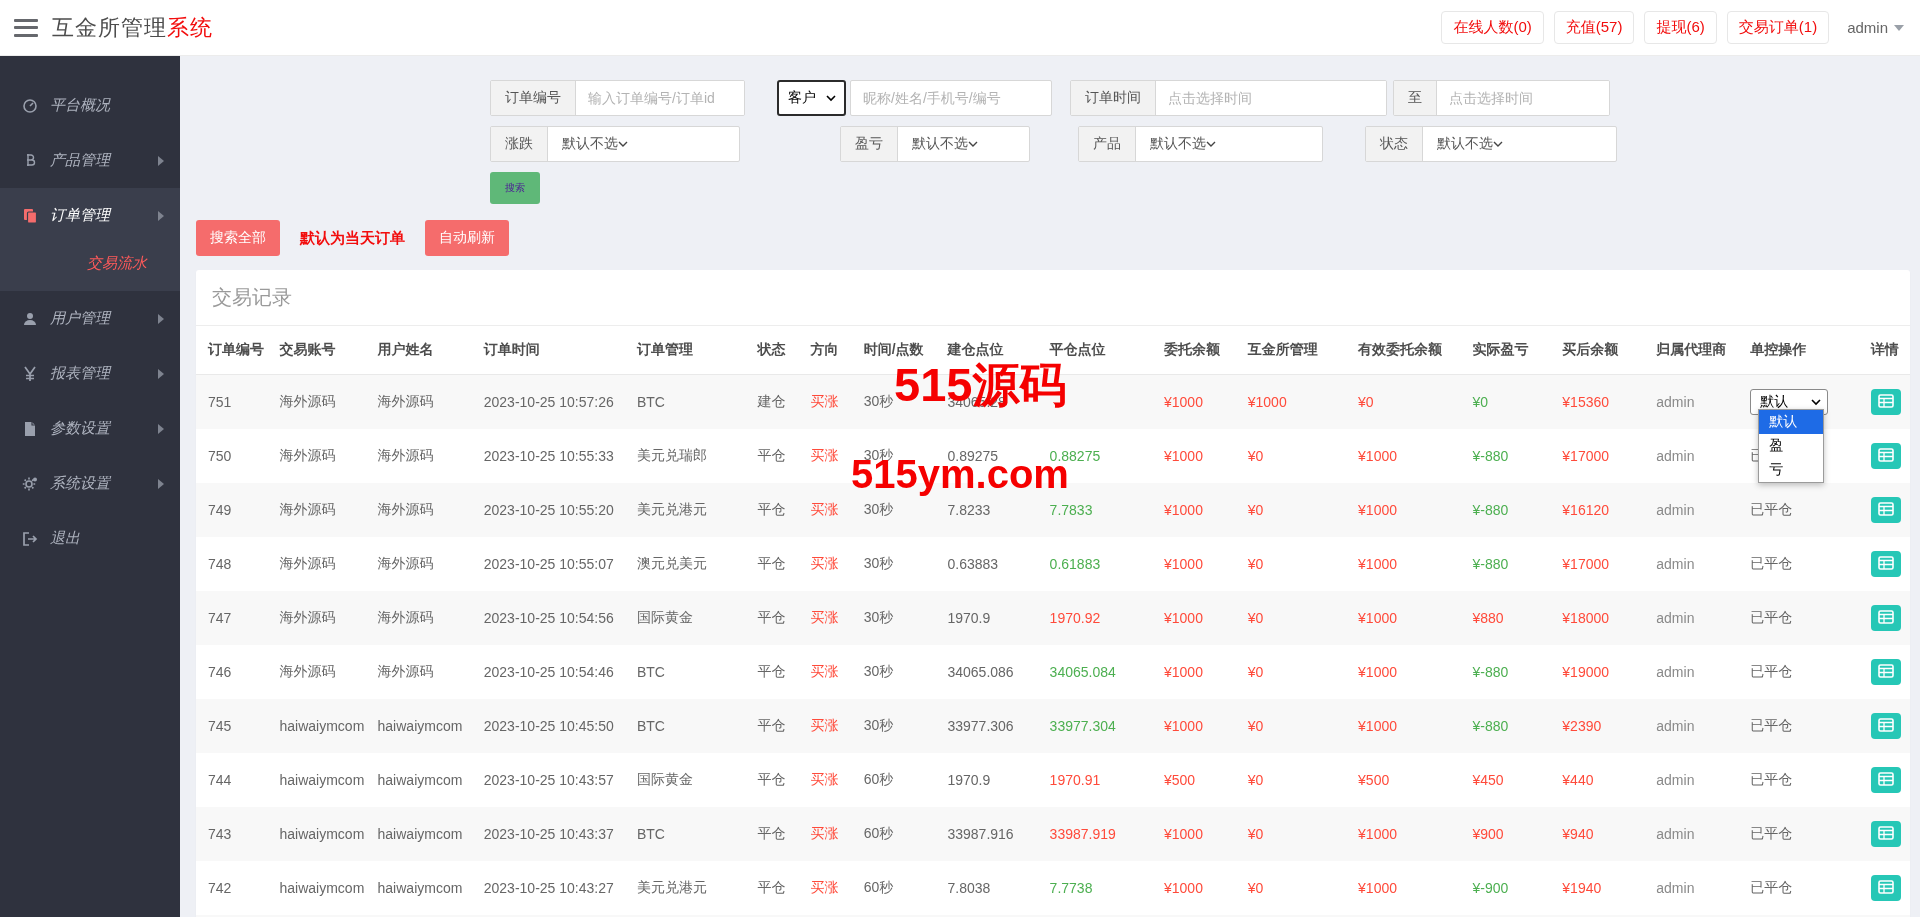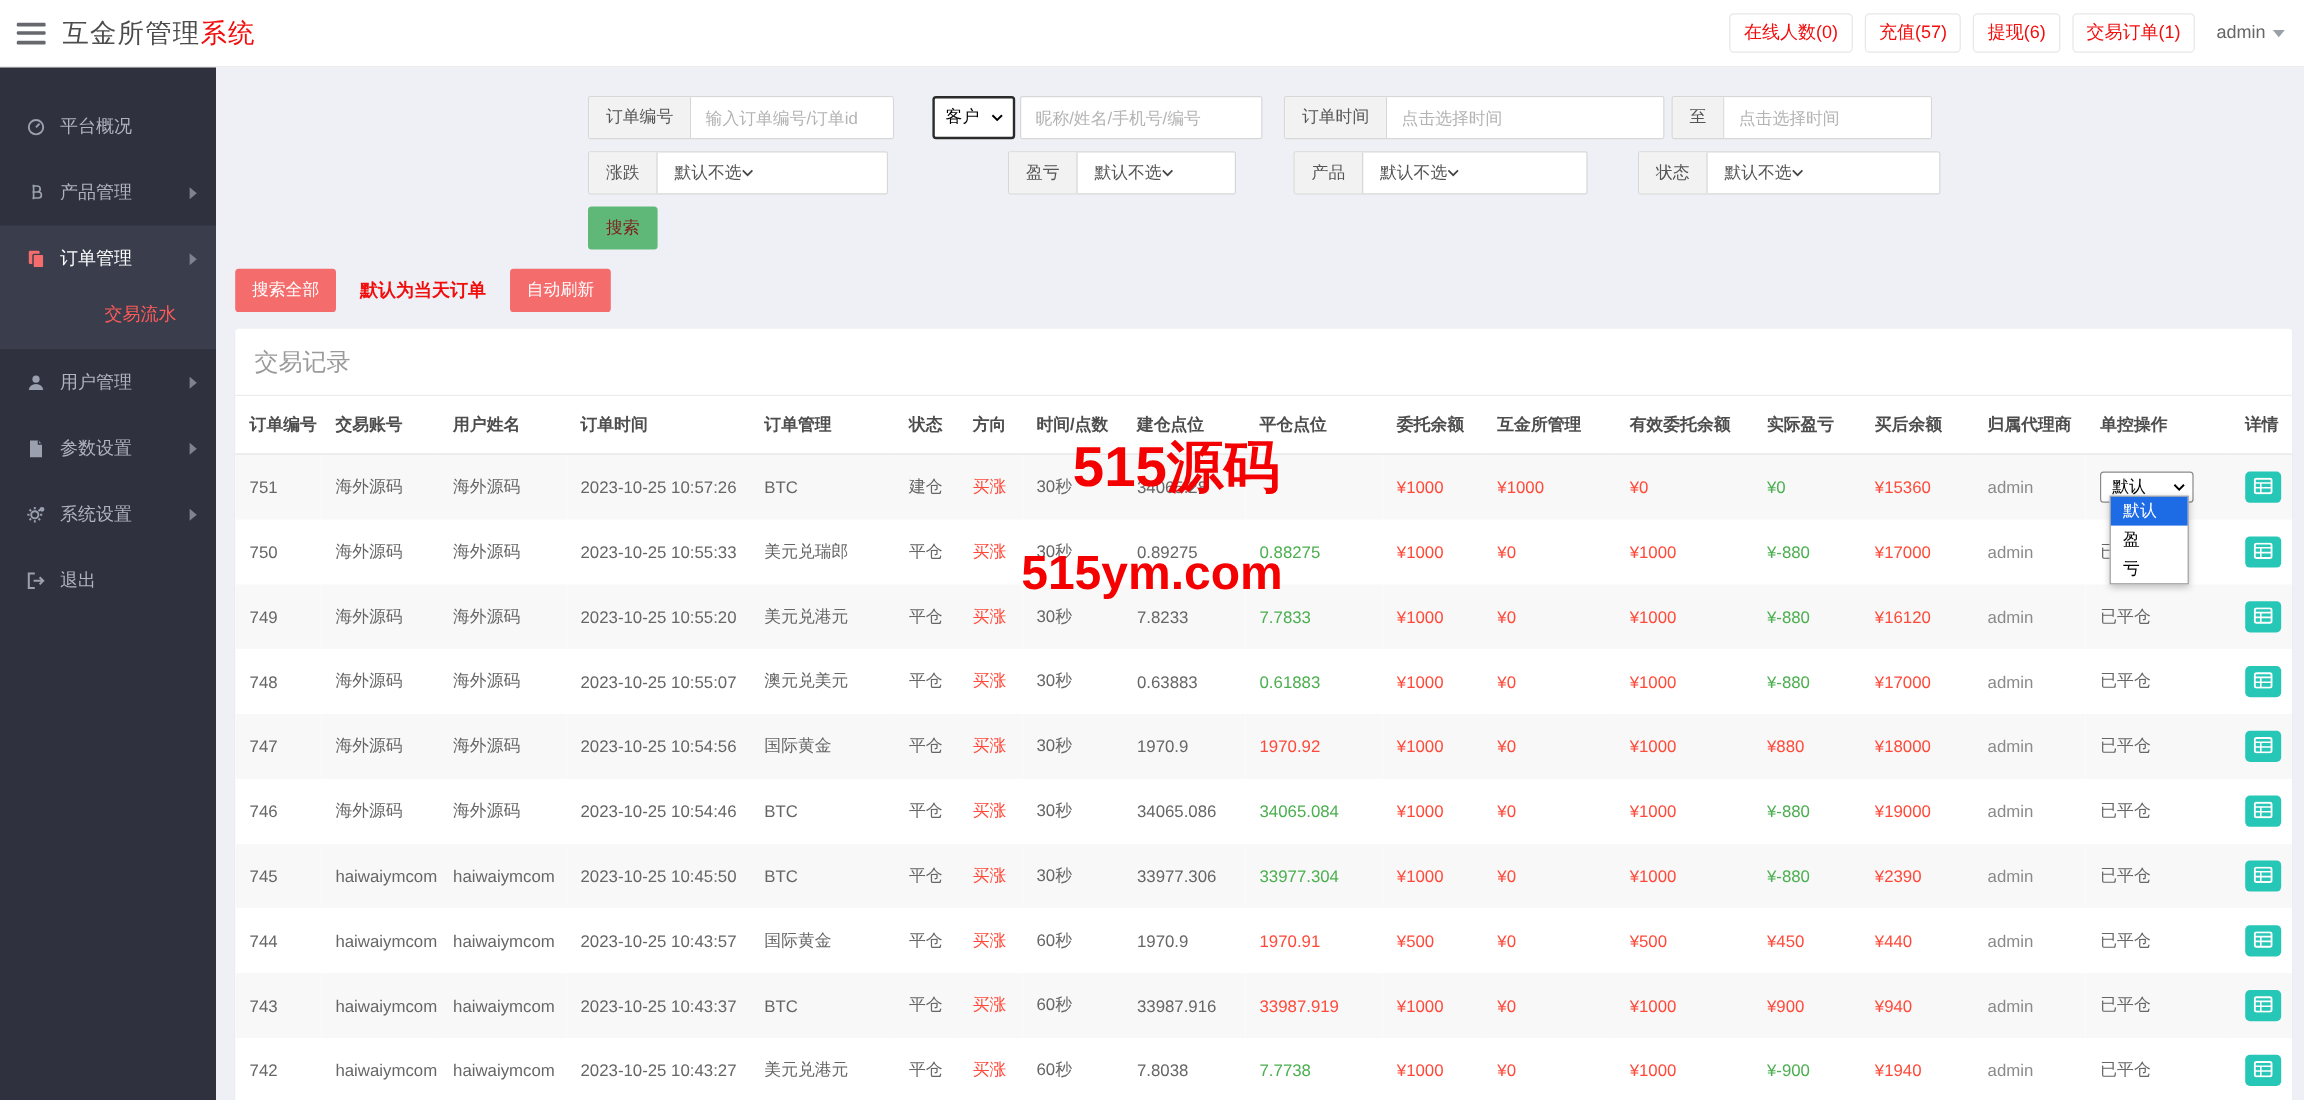--- a/index.html
+++ b/index.html
@@ -12,21 +12,21 @@
   .burger span { display:block; height:3px; background:#66686d; border-radius:1px; }
   .brand { font-size:22px; color:#4c4c4c; letter-spacing:1px; }
   .brand .accent { color:var(--red-pure); }
   .hdr-right { margin-left:auto; display:flex; align-items:center; gap:10px; }
   .stat-btn { border:1px solid #e7e7e7; background:#fff; color:var(--red-pure); font-size:15px; padding:6px 11px; border-radius:4px; cursor:pointer; white-space:nowrap; }
   .admin-box { color:#666; font-size:15px; display:flex; align-items:center; gap:6px; margin-left:8px; cursor:pointer; }
   .caret { width:0;height:0;border-left:5px solid transparent;border-right:5px solid transparent;border-top:6px solid #9aa0a8; }
 
   
   .shell { display:flex; height:861px; }
-  .sidebar { width:180px; background:var(--sidebar-bg); flex:none; padding-top:22px; color:#aeb3bf; }
+  .sidebar { width:180px; background:var(--sidebar-bg); flex:none; padding-top:22px; color:#aeb3bf;font-style:italic; }
   .side-item { height:55px; display:flex; align-items:center; padding-left:22px; font-size:15px; cursor:pointer; }
   .side-item .lab { margin-left:12px; }
   .side-item .arr { margin-left:auto; margin-right:16px; width:0; height:0; border-top:5px solid transparent; border-bottom:5px solid transparent; border-left:6px solid #7e838f; }
   .side-icon { width:16px; height:16px; display:inline-flex; align-items:center; justify-content:center; color:#9aa0ad; font-size:15px; }
   .active-block { background:#3a3e4c; padding-bottom:8px; }
   .active-block .side-item { color:#fff; }
   .active-block .side-icon { color:#f56c6c; }
   .sub-item { height:40px; line-height:40px; padding-left:87px; font-size:15px; cursor:pointer; color:#6f7380; }
   .sub-item.on { color:#ff5a5a; }
 
@@ -39,21 +39,21 @@
   .chip { background:#f2f2f2; border-right:1px solid #d7d7d7; color:#555; font-size:14px; display:flex; align-items:center; padding:0 14px; white-space:nowrap; }
   .grp input { border:none; outline:none; font-size:14px; padding:0 12px; color:#333; background:#fff; }
   .grp input::placeholder { color:#b3b3b3; }
   .sel-box { height:36px; border:2px solid #2b2b2b; border-radius:3px; background:#fff; display:inline-flex; align-items:center; gap:10px; padding:0 8px 0 9px; font-size:14px; color:#000; cursor:pointer; }
   .plain-input { height:36px; border:1px solid #d7d7d7; border-radius:2px; font-size:14px; padding:0 12px; color:#333; outline:none; }
   .plain-input::placeholder { color:#b3b3b3; }
   .sel-grp { display:inline-flex; border:1px solid #d7d7d7; border-radius:2px; background:#fff; height:36px; align-items:stretch; cursor:pointer; }
   .sel-grp .chip { border-right:1px solid #d7d7d7; }
   .sel-grp .val { display:flex; align-items:center; justify-content:flex-start; flex:1; padding:0 10px 0 14px; color:#555; font-size:14px; }
   .chev { width:10px; height:10px; flex:none; }
-  .btn-search { margin-left:294px; background:var(--btn-green); color:#7f1d1d; border:none; border-radius:3px; font-size:14px; padding:9px 15px; cursor:pointer; }
+  .btn-search { margin-left:294px; background:var(--btn-green); color:#4c1d95; border:none; border-radius:3px; font-size:10px; padding:9px 15px; cursor:pointer; }
 
   
   .action-row { display:flex; align-items:center; margin:16px 0 14px 0; }
   .btn-salmon { background:var(--btn-salmon); color:#fff; border:none; border-radius:3px; font-size:14px; padding:9px 14px; cursor:pointer; }
   .note-red { color:var(--red-pure); font-weight:bold; font-size:15px; margin:0 20px; }
 
   
   .card { background:#fff; border-radius:3px; position:relative; box-shadow:0 1px 2px rgba(0,0,0,.04); }
   .card-title { padding:14px 16px; font-size:20px; color:#9a9a9a; border-bottom:1px solid #ededed; }
   table { width:100%; border-collapse:collapse; table-layout:fixed; font-size:14px; }
@@ -137,20 +137,29 @@
         <div class="sub-item on">交易流水</div>
       </div>
       <div class="side-item">
         <span class="side-icon">
           <svg width="16" height="16" viewBox="0 0 16 16">
             <circle cx="8" cy="5" r="3" fill="currentColor"></circle>
             <path d="M2 14 a6 5 0 0 1 12 0 Z" fill="currentColor"></path>
           </svg>
         </span>
         <span class="lab">用户管理</span>
+        <span class="arr"></span>
+      </div>
+      <div class="side-item">
+        <span class="side-icon">
+          <svg width="16" height="16" viewBox="0 0 16 16">
+            <path d="M3 1 L8 8 L13 1 M8 8 V15 M4 9.5 H12 M4 12.5 H12" fill="none" stroke="currentColor" stroke-width="1.7"></path>
+          </svg>
+        </span>
+        <span class="lab">报表管理</span>
         <span class="arr"></span>
       </div>
       <div class="side-item">
         <span class="side-icon">
           <svg width="16" height="16" viewBox="0 0 16 16">
             <path d="M3 1 H10 L13 4 V15 H3 Z" fill="currentColor"></path>
             <path d="M10 1 V4 H13" fill="none" stroke="#2f323e" stroke-width="1.1"></path>
           </svg>
         </span>
         <span class="lab">参数设置</span>

